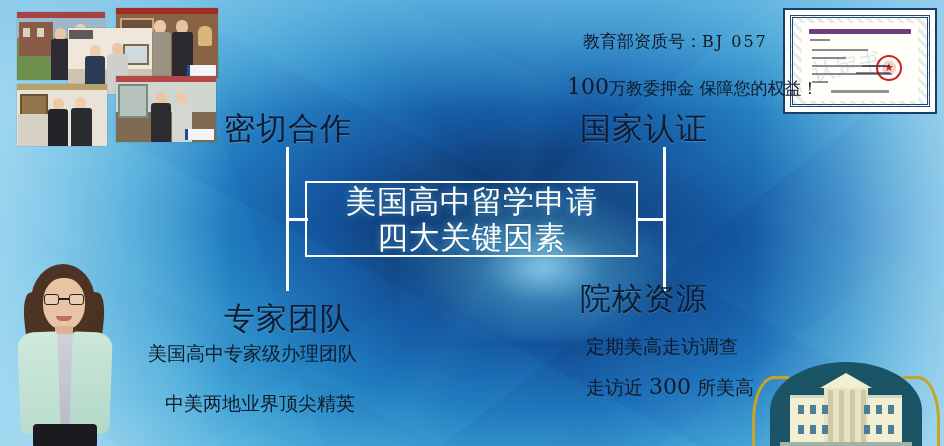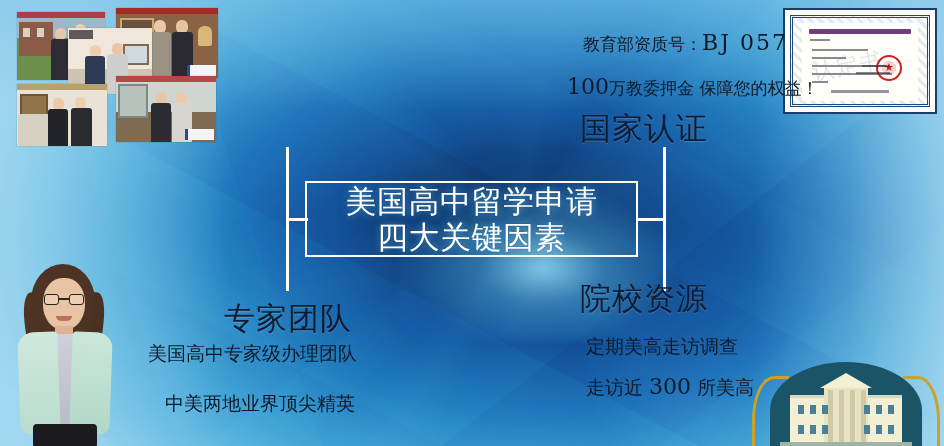--- a/index.html
+++ b/index.html
@@ -157,21 +157,21 @@
   #h-br{left:580px;top:281px;}
 
   
   .st{
     position:absolute;
     font-family:"DejaVu Serif","Liberation Serif",serif;
     color:#101a28;white-space:nowrap;
   }
   #t-left-res{left:22px;top:173px;font-size:19px;}
   #t-edu{left:583px;top:30px;font-size:17px;}
-  #t-edu .big{font-family:"DejaVu Serif","Liberation Serif",serif;font-size:22px;letter-spacing:2px;}
+  #t-edu .big{font-family:"DejaVu Serif","Liberation Serif",serif;font-size:16px;letter-spacing:2px;}
   #t-deposit{left:567px;top:74px;font-size:17px;}
   #t-deposit .big{font-size:22px;}
   #t-bl1{left:148px;top:341px;font-size:19px;}
   #t-bl2{left:165px;top:391px;font-size:19px;}
   #t-br1{left:586px;top:334px;font-size:19px;}
   #t-br2{left:586px;top:374px;font-size:19px;}
   #t-br2 .big{font-size:22px;}
 </style>
 </head>
 <body>
@@ -314,20 +314,21 @@
   <div class="ln" style="left:286px;top:218px;width:22px;height:3px;"></div>
   <div class="ln" style="left:663px;top:147px;width:3px;height:144px;"></div>
   <div class="ln" style="left:636px;top:218px;width:30px;height:3px;"></div>
 
   <div class="center-box"></div>
   <div class="center-title">
     <span>美国高中留学申请</span>
     <span>四大关键因素</span>
   </div>
 
+  <div class="quad-h" id="h-tl">密切合作</div>
   <div class="quad-h" id="h-tr">国家认证</div>
   <div class="quad-h" id="h-bl">专家团队</div>
   <div class="quad-h" id="h-br">院校资源</div>
 
 
   <div class="st" id="t-edu">
     <span>教育部资质号：</span><span class="big">BJ  057</span>
   </div>
 
   <div class="st" id="t-deposit">

